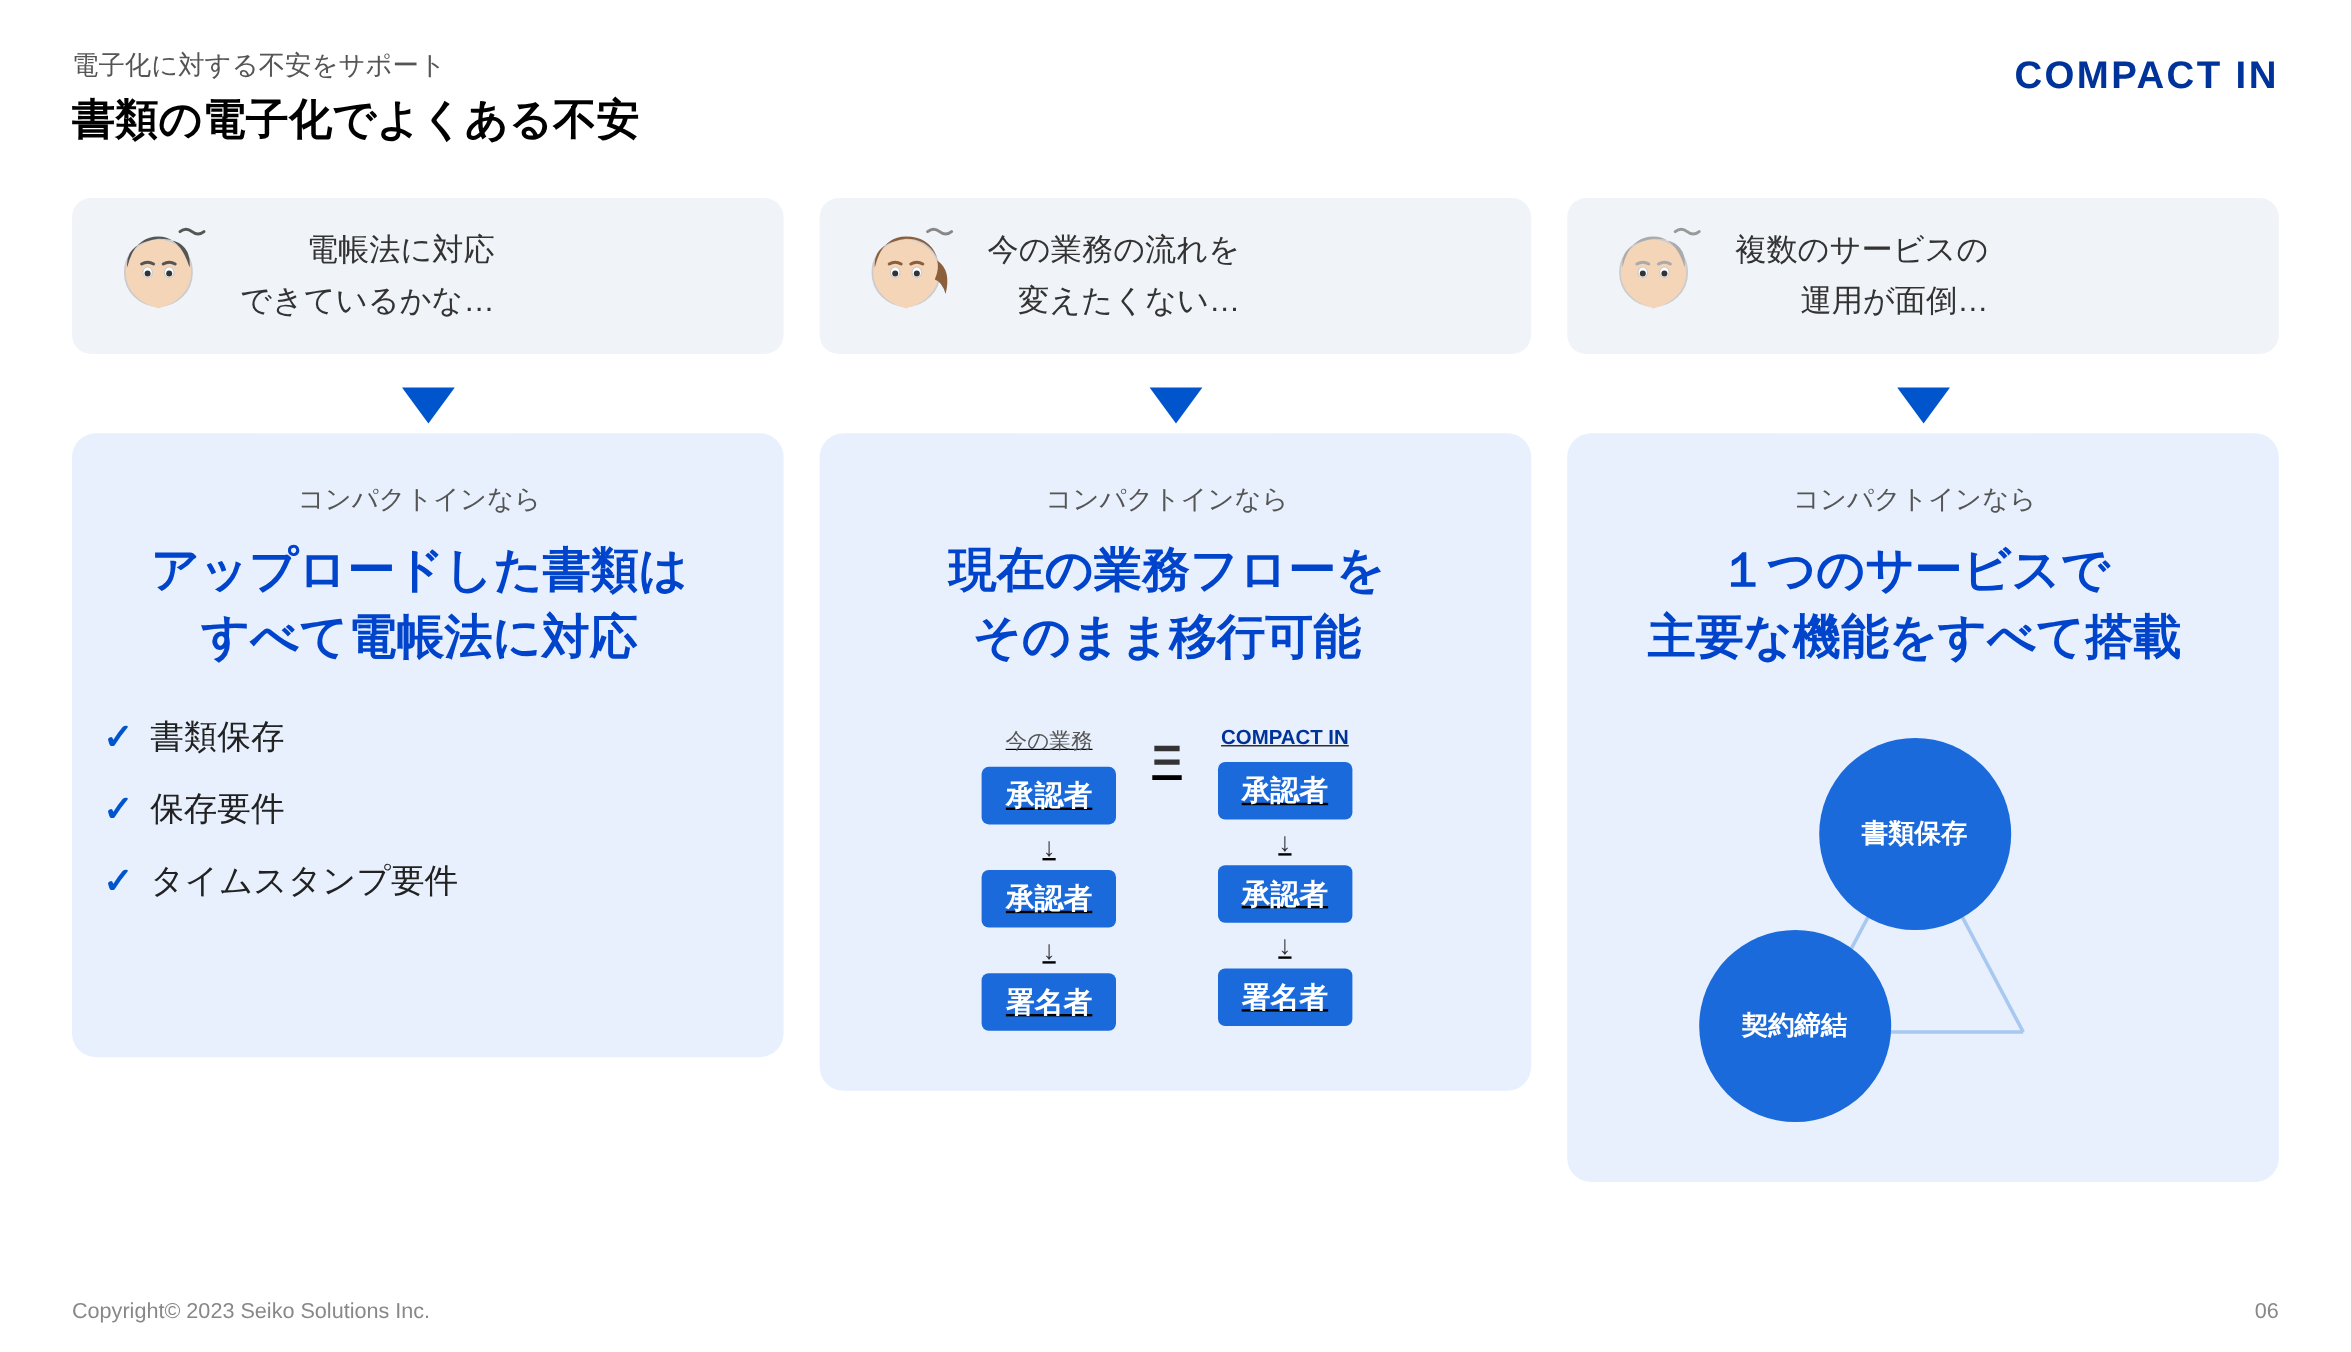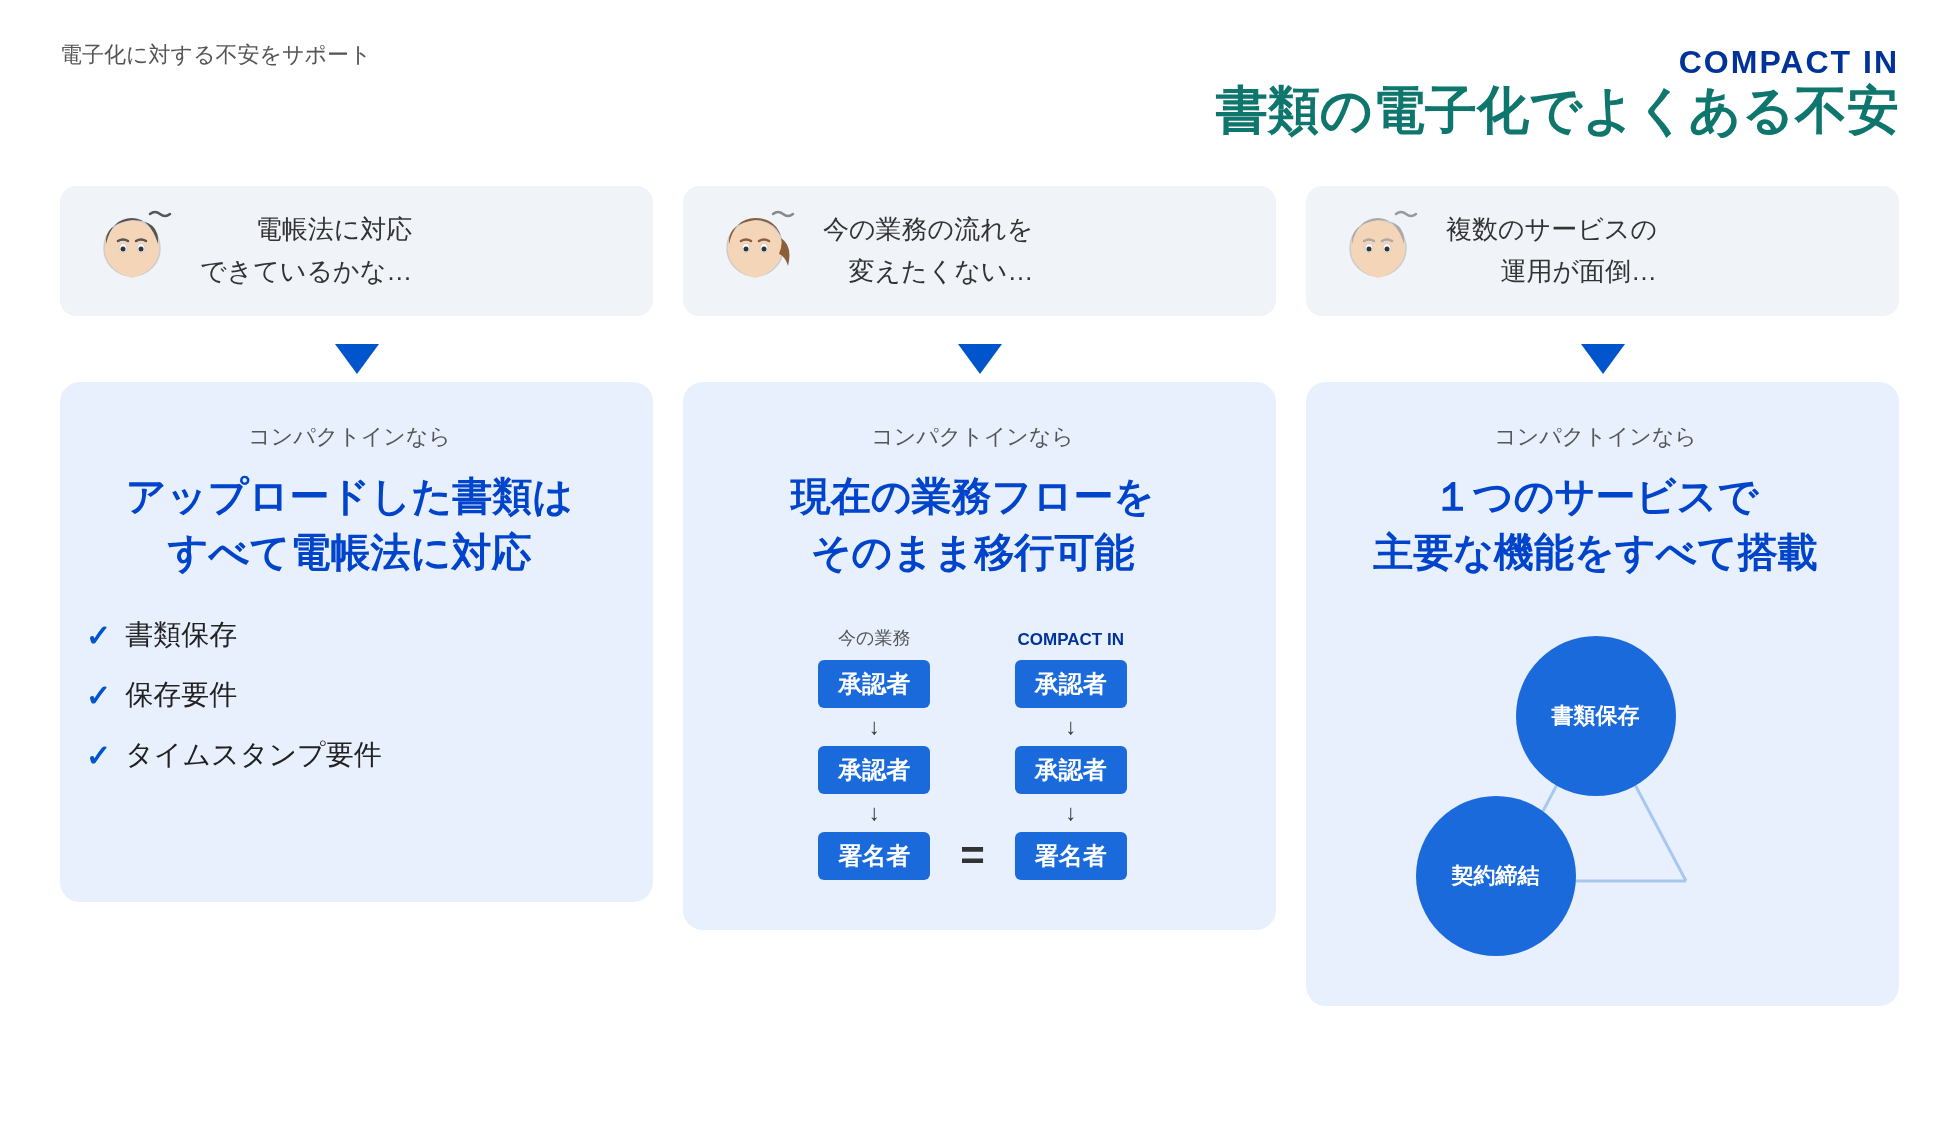--- a/index.html
+++ b/index.html
@@ -17,25 +17,24 @@
       padding: 40px 60px 30px 60px;
       position: relative;
       background: #ffffff;
     }
     .header-label {
       font-size: 22px;
       color: #555;
       margin-bottom: 6px;
     }
     .page-title {
-      font-size: 52px;
-      font-weight: bold;
-      color: #0f766e;
+      font-size: 36px;
+      font-weight: bold;
+      color: #000000;
       margin-bottom: 40px;
-      text-align: right;
     }
     .logo {
       position: absolute;
       top: 44px;
       right: 60px;
       font-size: 32px;
       font-weight: 900;
       color: #003399;
       letter-spacing: 2px;
     }
@@ -129,25 +128,26 @@
     }
     .check-icon {
       color: #0055cc;
       font-size: 30px;
       font-weight: bold;
     }
 
     
     .flow-diagram {
       display: flex;
-      align-items: flex-end;
+      align-items: flex-start;
       gap: 20px;
       margin-top: 10px;
       width: 100%;
       justify-content: center;
+      text-decoration: underline;
     }
     .flow-col {
       display: flex;
       flex-direction: column;
       align-items: center;
       gap: 6px;
     }
     .flow-label-top {
       font-size: 18px;
       color: #555;
@@ -375,14 +375,18 @@
           <div class="circle-item" style="position:absolute;top:0;left:50%;transform:translateX(-50%);width:160px;height:160px;">
             <span>書類保存</span>
           </div>
 
         </div>
       </div>
     </div>
 
   </div>
 
+  <div class="footer">
+    <div class="footer-copy">Copyright© 2023 Seiko Solutions Inc.</div>
+    <div class="footer-page">06</div>
+  </div>
 
 </div>
 
 </body></html>

